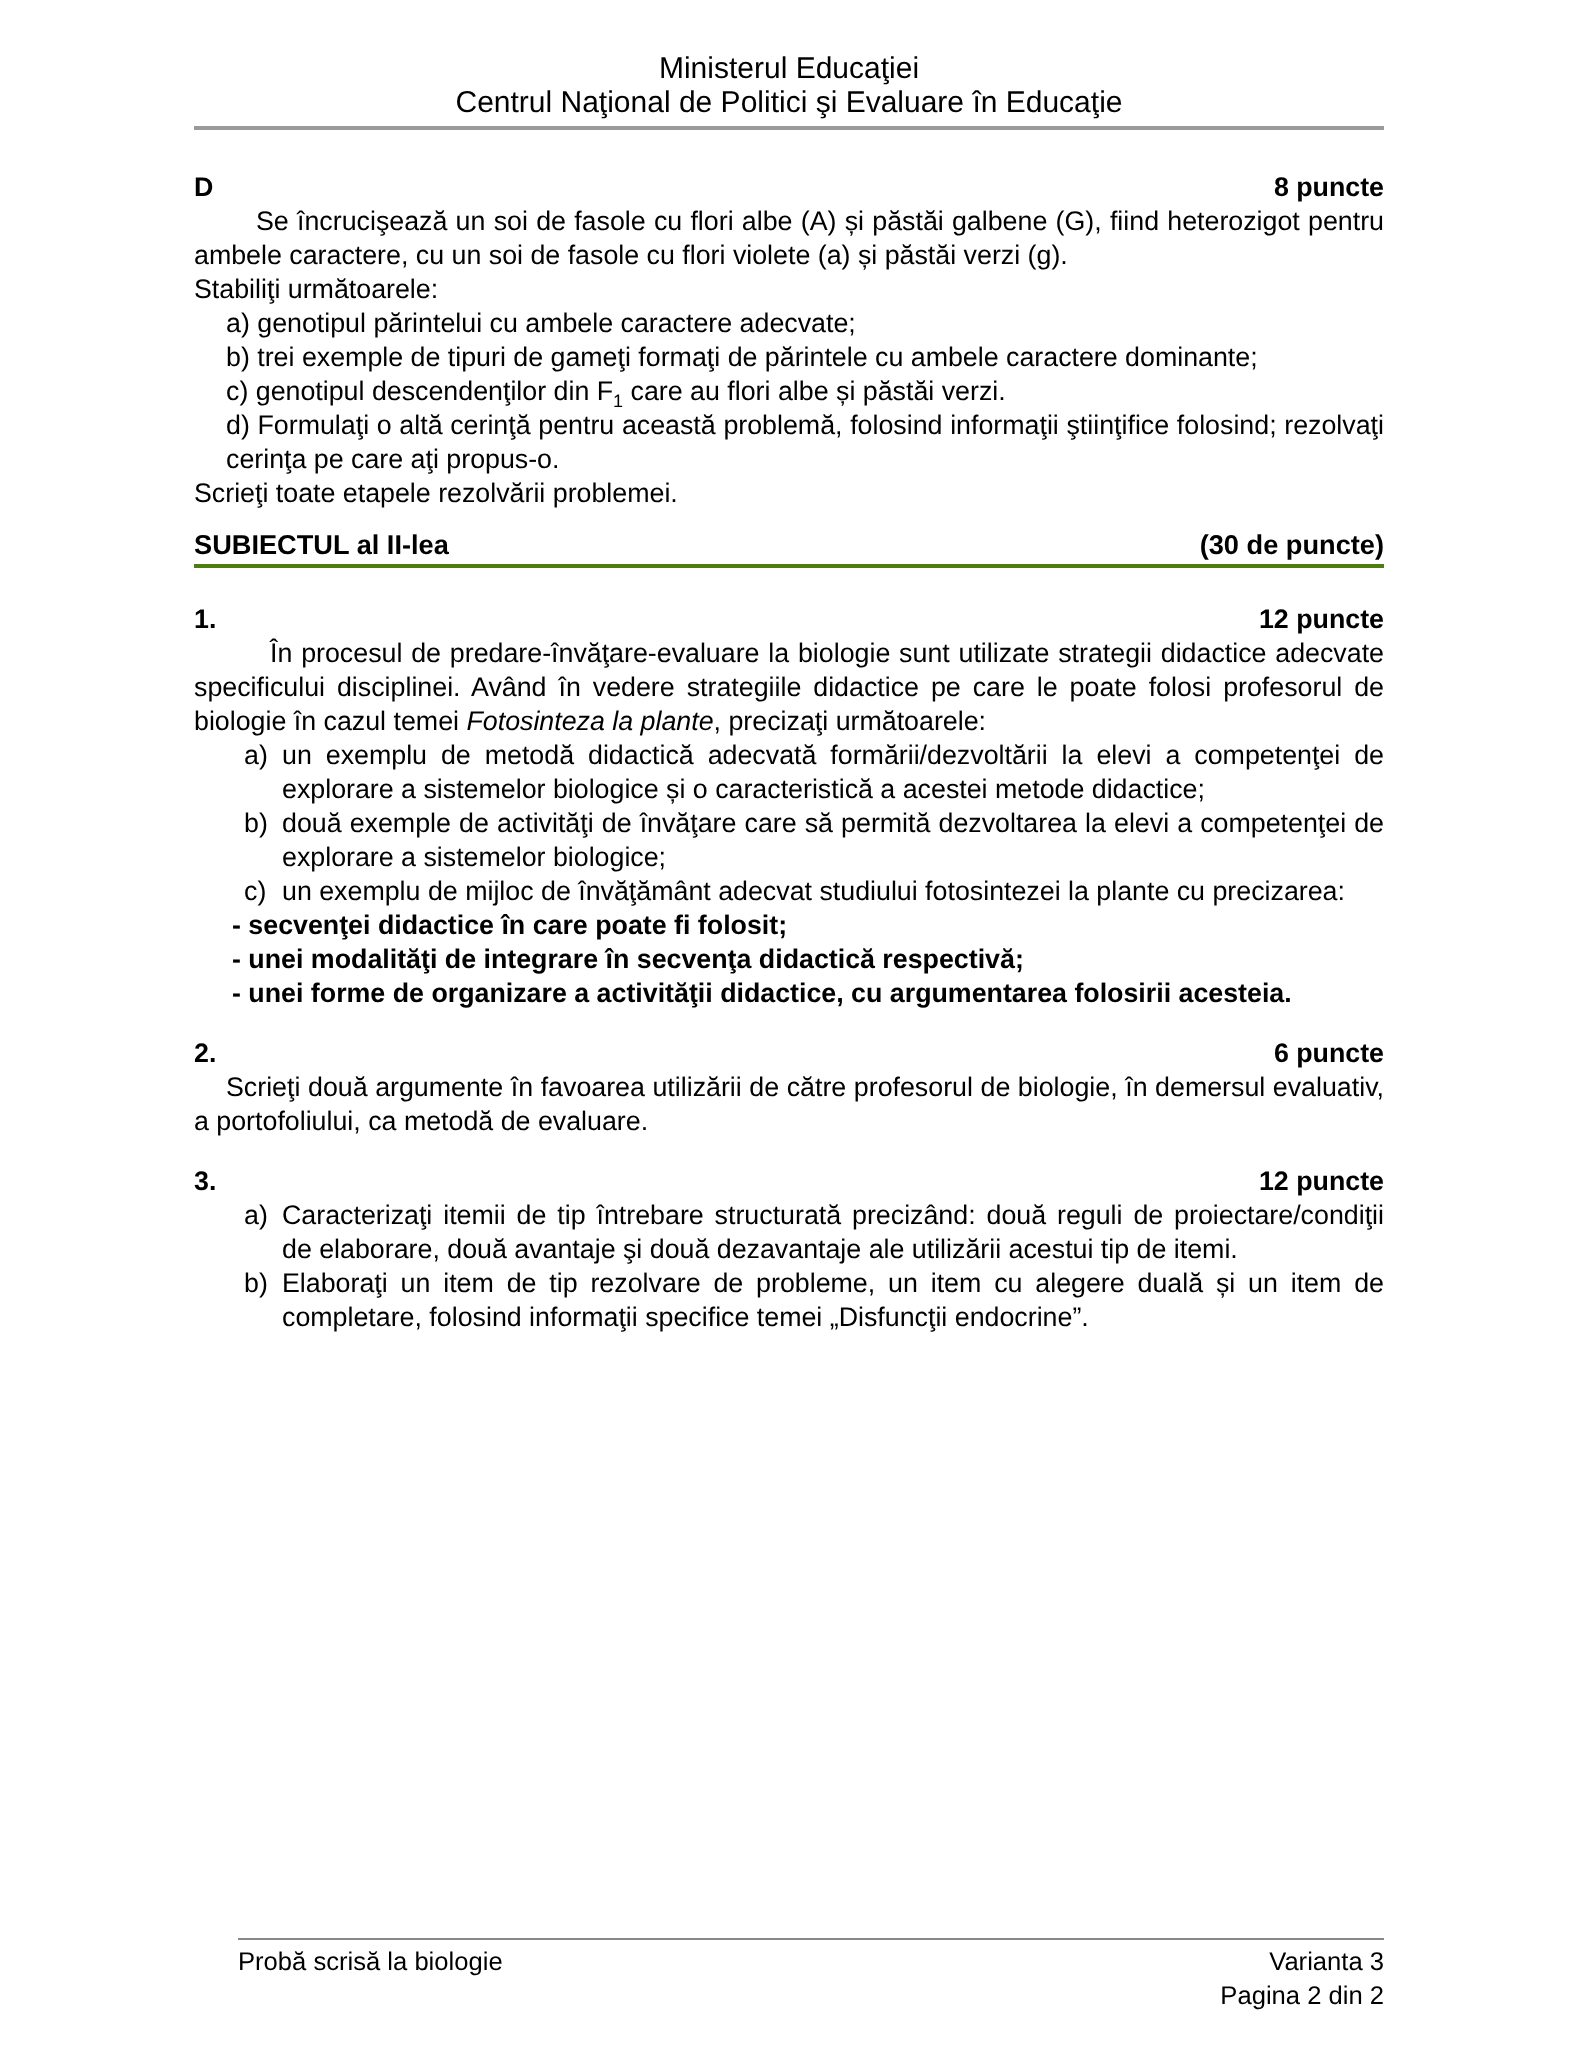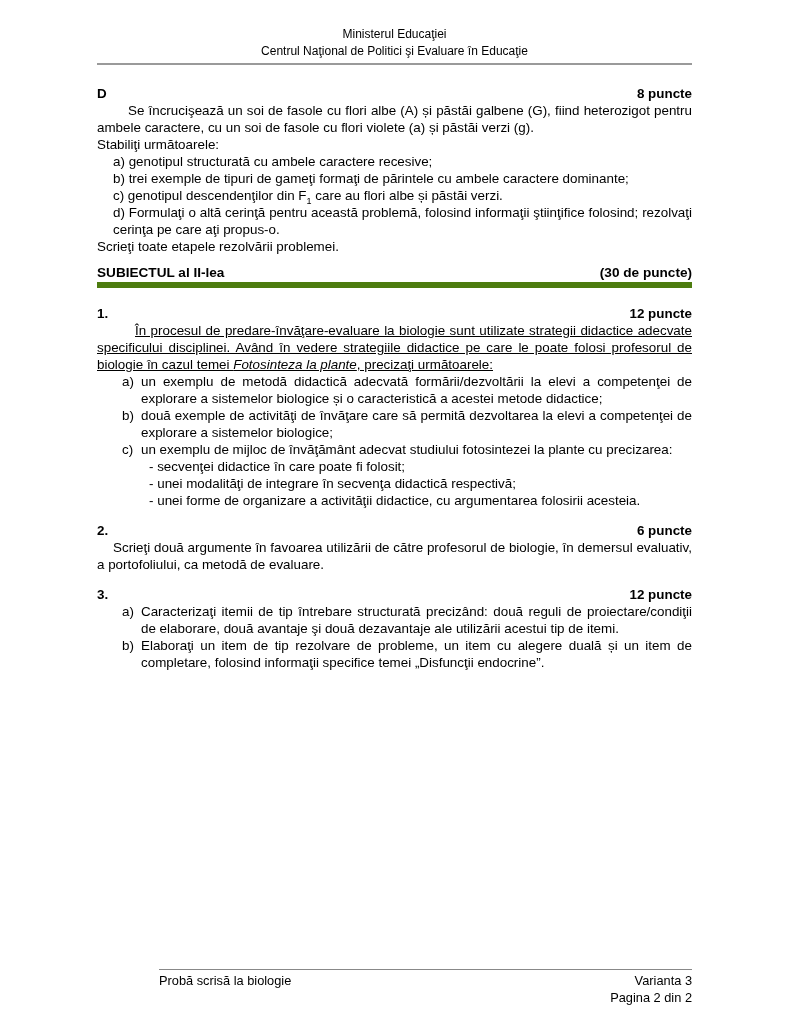--- a/index.html
+++ b/index.html
@@ -11,52 +11,52 @@
     font-size: 13.4px;
     line-height: 17px;
     color: #000;
     position: relative;
     overflow: hidden;
   }
   .page { padding: 26px 99px 0 97px; }
   p, div { margin: 0; }
 
   
-  .doc-header { text-align: center; font-size: 12px; }
+  .doc-header { text-align: center; font-size: 15px; }
   .header-rule { border: none; border-top: 2px solid #9a9a9a; margin: 3px 0 0 0; }
 
   
   .points-row { display: flex; justify-content: space-between; font-weight: bold; }
   .intro-d { text-indent: 31px; text-align: justify; }
-  .intro-q1 { text-indent: 38px; text-align: justify; text-decoration: underline; }
+  .intro-q1 { text-indent: 38px; text-align: justify; }
 
   .d-item { padding-left: 16px; text-align: justify; }
   .d-row-top { margin-top: 20px; }
 
   .subject-row {
     display: flex; justify-content: space-between;
     font-weight: bold; font-size: 13.6px;
-    border-bottom: 6px solid #4d7c0f;
+    border-bottom: 2px solid #4d7c0f;
     margin-top: 9px; padding-bottom: 1px;
   }
   .q1-top { margin-top: 17px; }
   .q-gap  { margin-top: 13px; }
 
   .li { display: flex; margin-left: 25px; }
   .li .mk { flex: 0 0 19px; }
   .li .tx { flex: 1; text-align: justify; }
-  .subitem { margin-left: 52px; }
+  .subitem { margin-left: 19px; font-weight: bold; }
 
   .q2-text { text-indent: 16px; text-align: justify; }
 
   .it { font-style: italic; }
   sub.f1 { font-size: 9px; line-height: 0; }
 
   
-  .page-footer { position: absolute; left: 0; right: 0; bottom: 18px; padding: 0 99px 0 119px; font-size: 12.8px; margin-left: 40px; }
+  .page-footer { position: absolute; left: 0; right: 0; bottom: 18px; padding: 0 99px 0 119px; font-size: 12.8px; }
   .footer-rule { border: none; border-top: 1px solid #888; margin: 0 0 2px 0; }
   .footer-row { display: flex; justify-content: space-between; }
   .footer-page { text-align: right; margin-top: 0px; }
 </style>
 </head>
 <body>
 
 <div class="page">
 
   <div class="doc-header">
@@ -65,21 +65,21 @@
     <hr class="header-rule">
   </div>
 
   <div>
     <div class="points-row d-row-top">
       <span>D</span>
       <span>8 puncte</span>
     </div>
     <p class="intro-d">Se încrucişează un soi de fasole cu flori albe (A) și păstăi galbene (G), fiind heterozigot pentru ambele caractere, cu un soi de fasole cu flori violete (a) și păstăi verzi (g).</p>
     <div>Stabiliţi următoarele:</div>
-    <div class="d-item">a) genotipul structurată cu ambele caractere recesive;</div>
+    <div class="d-item">a) genotipul părintelui cu ambele caractere adecvate;</div>
     <div class="d-item">b) trei exemple de tipuri de gameţi formaţi de părintele cu ambele caractere dominante;</div>
     <div class="d-item"><span>c) genotipul descendenţilor din F</span><sub class="f1">1</sub><span> care au flori albe și păstăi verzi.</span></div>
     <div class="d-item">d) Formulaţi o altă cerinţă pentru această problemă, folosind informaţii ştiinţifice folosind; rezolvaţi cerinţa pe care aţi propus-o.</div>
     <div>Scrieţi toate etapele rezolvării problemei.</div>
   </div>
 
   <div class="subject-row">
     <span>SUBIECTUL al II-lea</span>
     <span>(30 de puncte)</span>
   </div>

